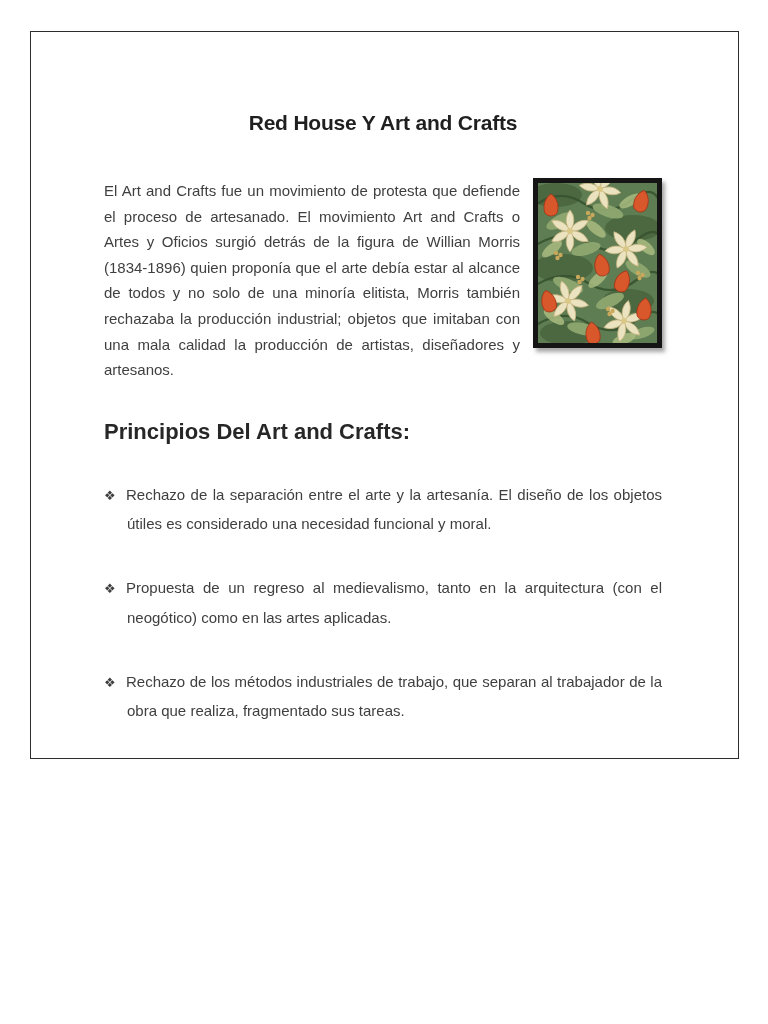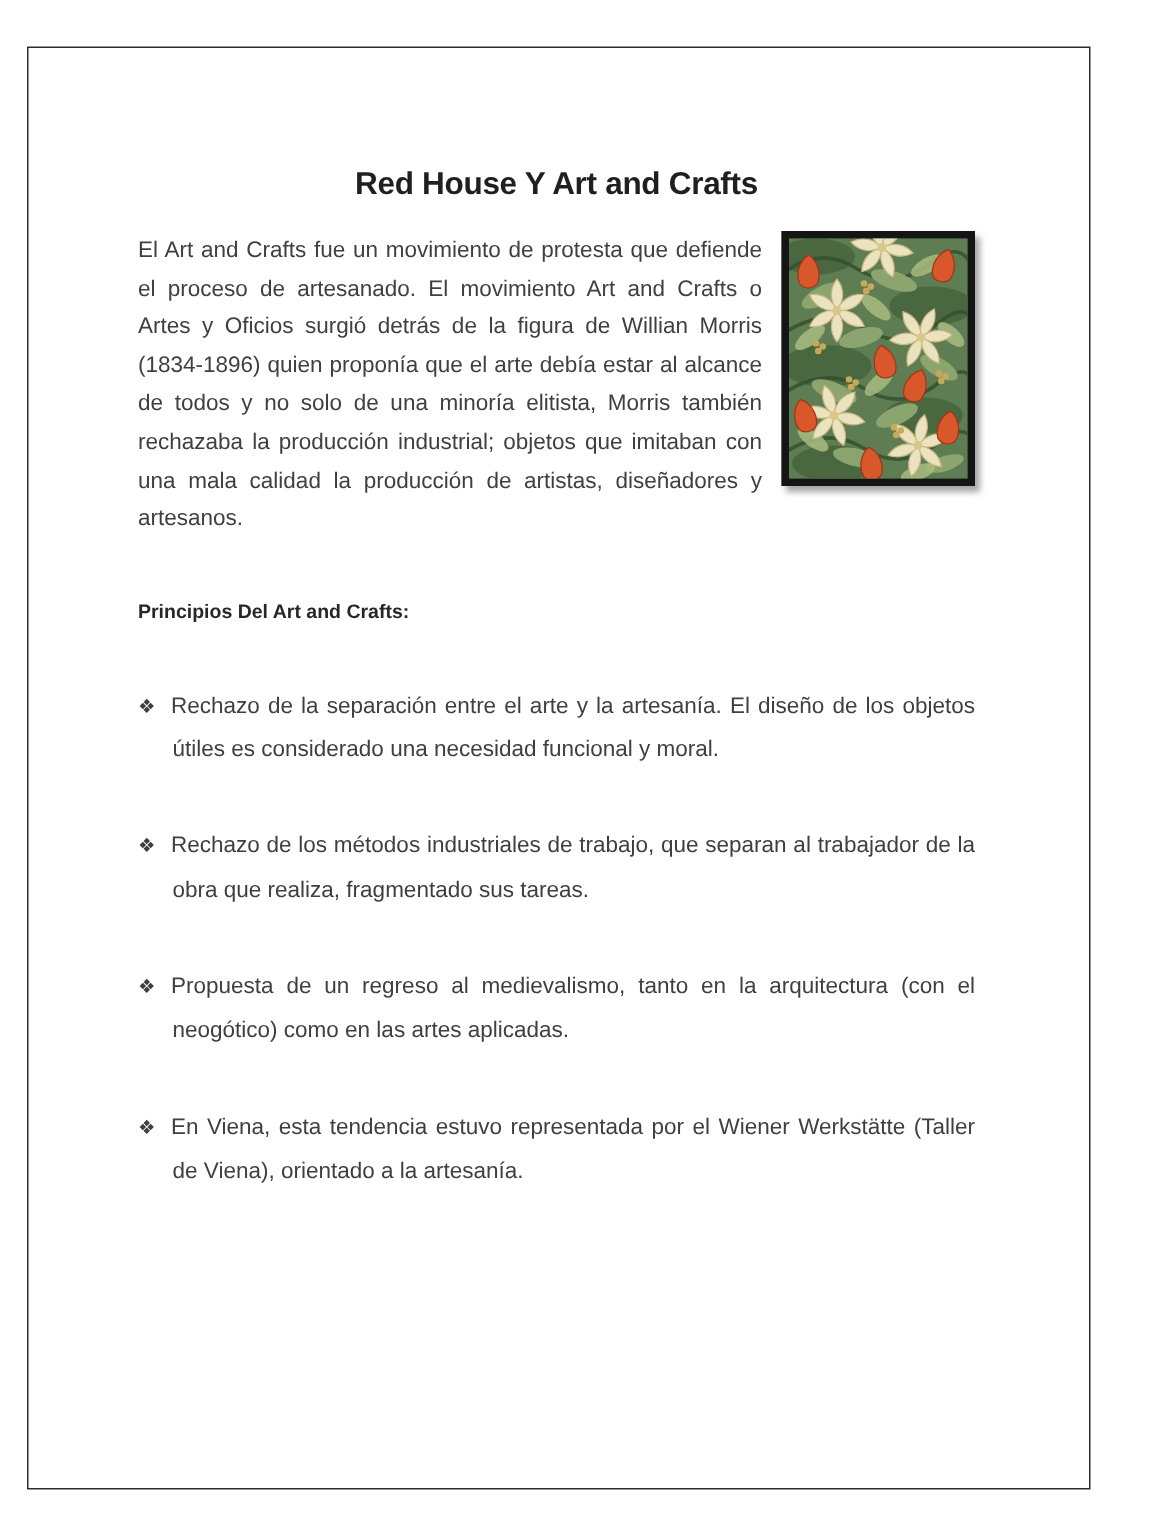--- a/index.html
+++ b/index.html
@@ -2,49 +2,49 @@
 <html><head>
 <meta charset="utf-8">
 <style>
   html,body{margin:0;padding:0;background:#ffffff;}
   body{
     width:768px;height:1024px;position:relative;overflow:hidden;
     font-family:"Liberation Sans","DejaVu Sans",sans-serif;
     -webkit-font-smoothing:antialiased;
   }
   .page{
-    position:absolute;left:18px;top:31px;width:709px;height:962px;
+    position:absolute;left:30px;top:31px;width:709px;height:728px;
     box-sizing:border-box;border:1.5px solid #2d2d2d;background:#ffffff;
   }
   .content{
     box-sizing:border-box;height:100%;
     padding:76px 76px 0 73px;
   }
   .doc-title{
     margin:0;text-align:center;
     font-size:21px;line-height:30px;font-weight:bold;
     letter-spacing:-0.2px;color:#1f1f1f;
   }
-  .intro{margin-top:16px;}
+  .intro{margin-top:40px;}
   .intro::after{content:"";display:block;clear:both;}
   .pattern-figure{
     float:right;margin:0 0 10px 13px;
     width:119px;height:160px;
     border:5px solid #151515;
     box-shadow:3px 4px 4px rgba(95,95,95,0.55);
     background:#5e7d52;
   }
   .pattern-figure svg{display:block;}
   .intro-text{
     margin:0;text-align:justify;
     font-size:15px;line-height:25.6px;color:#3f3f3f;
   }
   .section-heading{
     margin:36px 0 0 0;clear:both;
-    font-size:13px;line-height:26px;font-weight:bold;color:#272727;
+    font-size:22px;line-height:26px;font-weight:bold;color:#272727;
   }
   .principles{
     list-style:none;margin:4px 0 0 0;padding:0;
   }
   .principles li{
     font-size:15px;line-height:28.3px;color:#3f3f3f;
     text-align:justify;
     padding-left:23px;text-indent:-23px;margin-top:36px;
   }
   .bullet-glyph{
@@ -136,19 +136,18 @@
           <use href="#berries" transform="translate(18 70)"></use>
         </svg>
       </figure>
       <p class="intro-text">El Art and Crafts fue un movimiento de protesta que defiende el proceso de artesanado. El movimiento Art and Crafts o Artes y Oficios surgió detrás de la figura de Willian Morris (1834-1896) quien proponía que el arte debía estar al alcance de todos y no solo de una minoría elitista, Morris también rechazaba la producción industrial; objetos que imitaban con una mala calidad la producción de artistas, diseñadores y artesanos.</p>
     </div>
 
     <h2 class="section-heading">Principios Del Art and Crafts:</h2>
 
     <ul class="principles">
         <li><span class="bullet-glyph">❖</span><span>Rechazo de la separación entre el arte y la artesanía. El diseño de los objetos útiles es considerado una necesidad funcional y moral.</span></li>
+        <li><span class="bullet-glyph">❖</span><span>Propuesta de un regreso al medievalismo, tanto en la arquitectura (con el neogótico) como en las artes aplicadas.</span></li>
         <li><span class="bullet-glyph">❖</span><span>Rechazo de los métodos industriales de trabajo, que separan al trabajador de la obra que realiza, fragmentado sus tareas.</span></li>
-        <li><span class="bullet-glyph">❖</span><span>Propuesta de un regreso al medievalismo, tanto en la arquitectura (con el neogótico) como en las artes aplicadas.</span></li>
-        <li><span class="bullet-glyph">❖</span><span>En Viena, esta tendencia estuvo representada por el Wiener Werkstätte (Taller de Viena), orientado a la artesanía.</span></li>
       </ul>
 
   </div>
 </div>
 
 </body></html>

